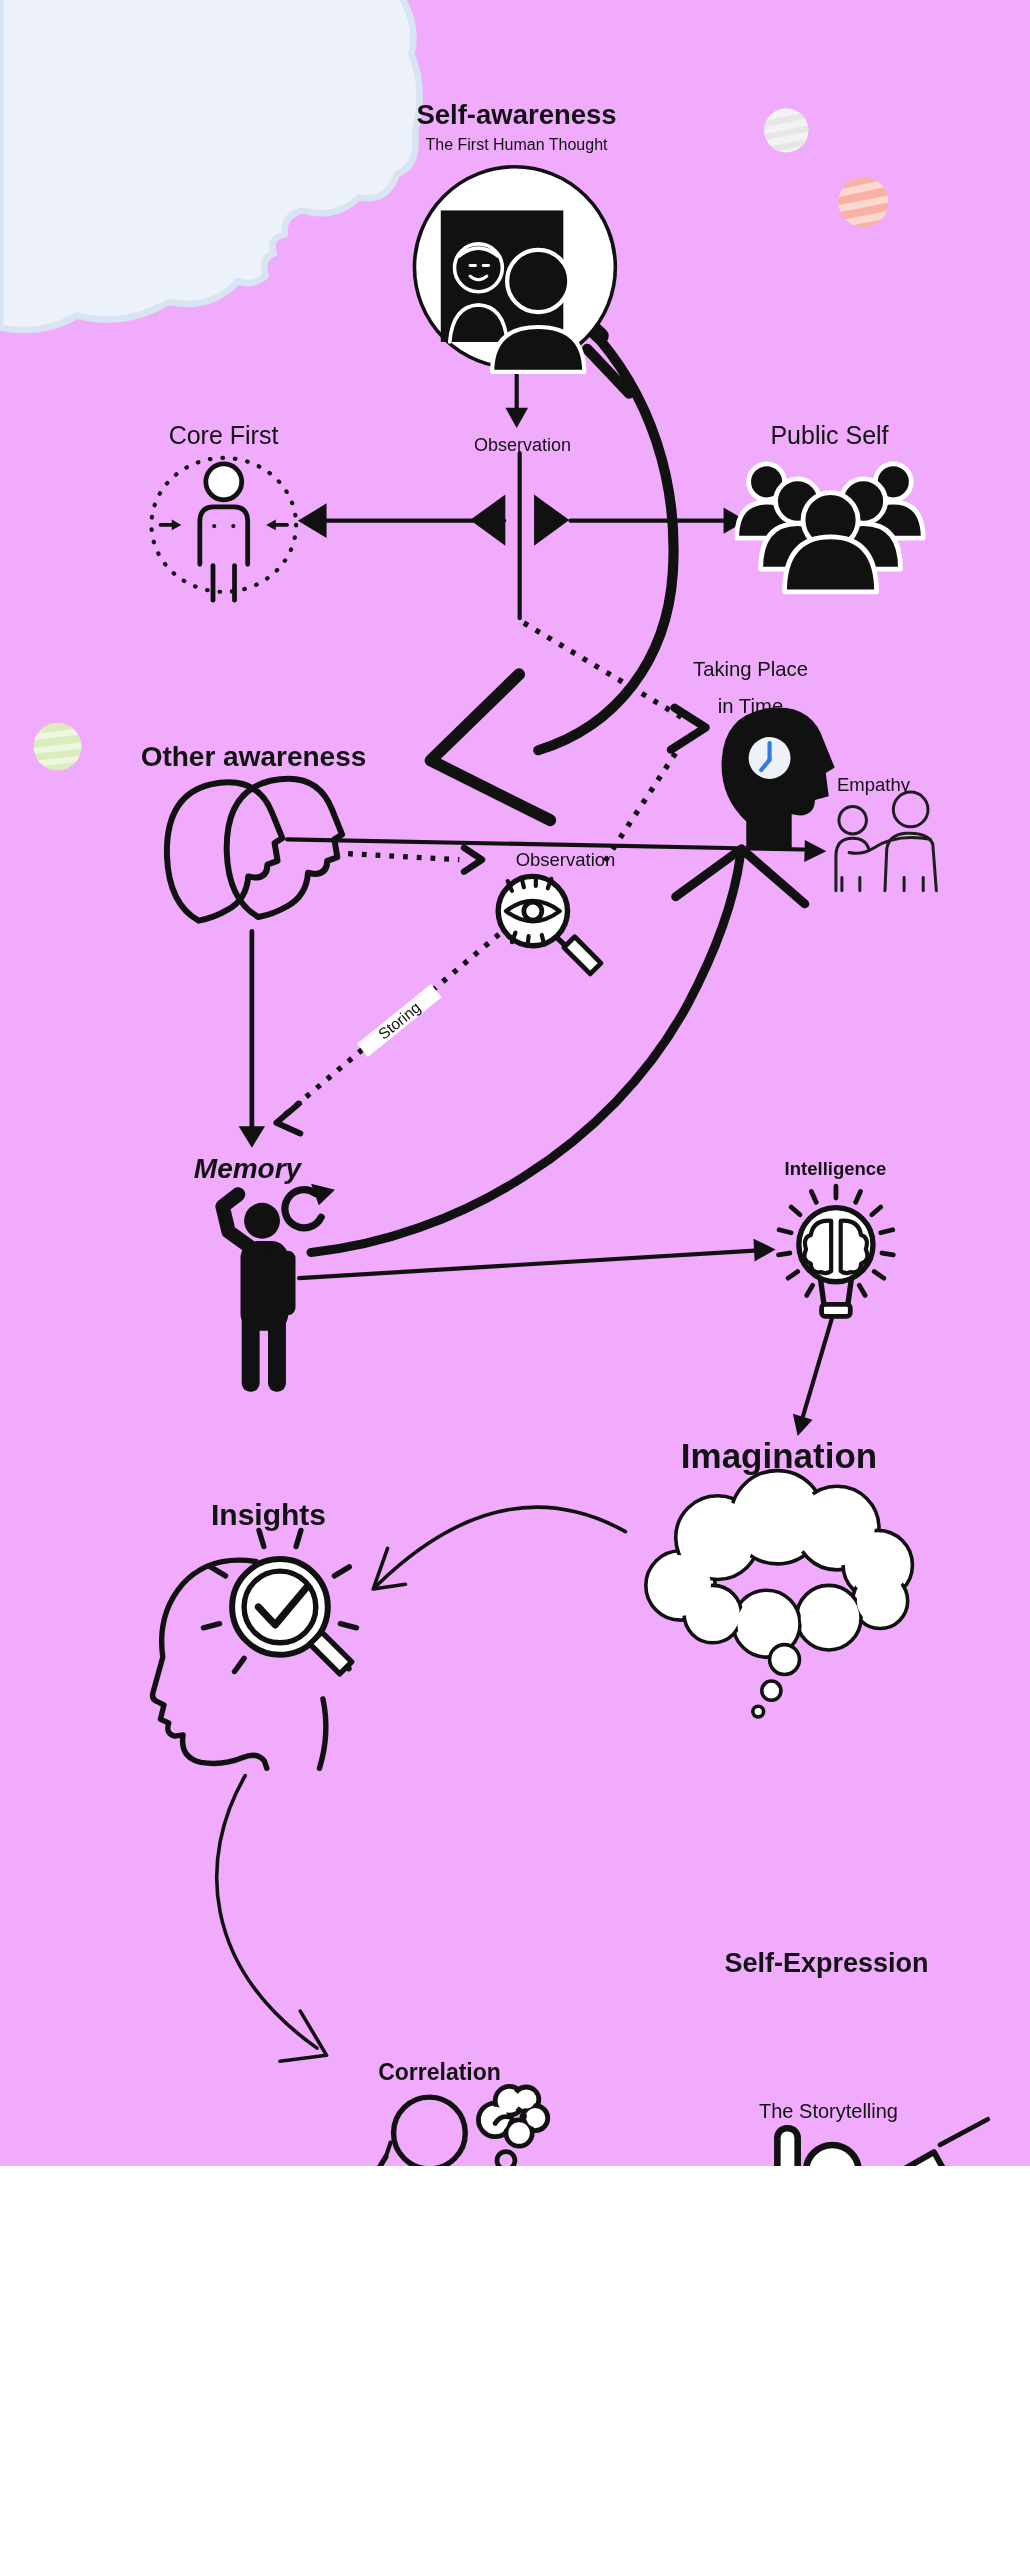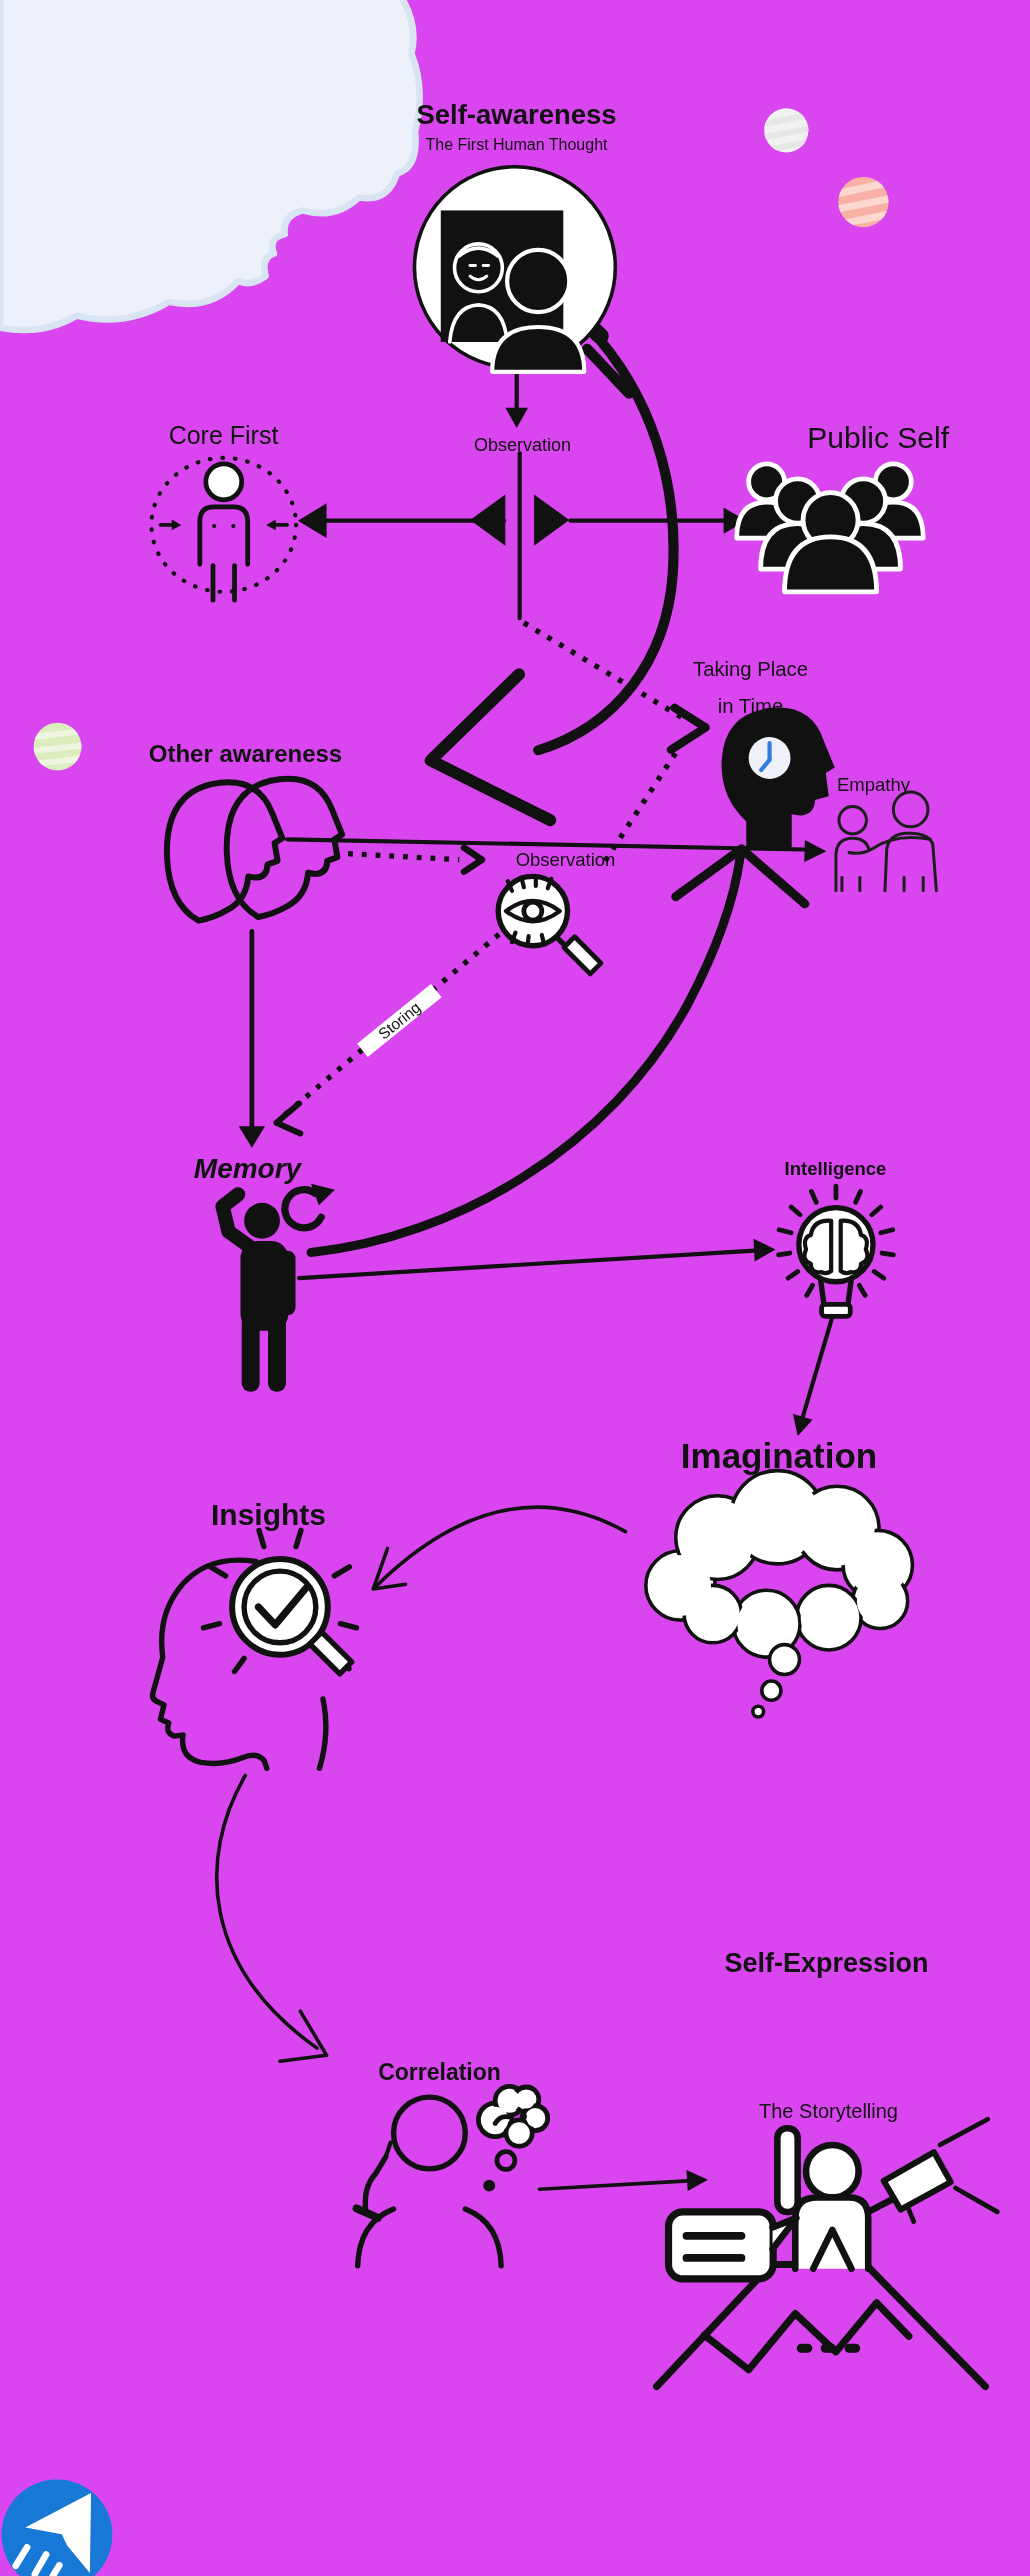--- a/index.html
+++ b/index.html
@@ -1,16 +1,16 @@
 <!DOCTYPE html>
 <html style="font-size:9.6px"><head>
 <meta charset="utf-8">
 <style>
   html,body{margin:0;padding:0;background:#ffffff;}
-  .page{position:relative;width:1031px;height:2576px;background:#d946ef;overflow:hidden;
+  .page{position:relative;width:1031px;height:2166px;background:#f0abfc;overflow:hidden;
         font-family:"Liberation Sans", sans-serif;}
   .canvas{position:absolute;left:0;top:0;}
   .lbl{position:absolute;text-align:center;color:#121212;line-height:1.12;white-space:pre-line;}
   .b{font-weight:bold;}
   .rot{transform:rotate(-39deg);background:#ffffff;padding:0 2.4px;}
 </style>
 </head>
 <body>
 
 <div class="page">
@@ -384,29 +384,29 @@
       <line x1="58" y1="4306" x2="77" y2="4273"></line>
       <line x1="88" y1="4309" x2="99" y2="4291"></line>
     </g>
   </g>
 </svg>
 
 <div class="lbl b" style="left:337px;top:100px;width:359px;font-size:27.5px;">Self-awareness</div>
 <div class="lbl" style="left:337px;top:136px;width:359px;font-size:16px;">The First Human Thought</div>
 
 <div class="lbl" style="left:104px;top:421px;width:239px;font-size:25px;">Core First</div>
-<div class="lbl" style="left:710px;top:421px;width:239px;font-size:30px;text-align:right;">Public Self</div>
+<div class="lbl" style="left:710px;top:421px;width:239px;font-size:25px;">Public Self</div>
 <div class="lbl" style="left:433px;top:435px;width:179px;font-size:18px;">Observation</div>
 
 <div class="lbl" style="left:631px;top:658px;width:239px;font-size:20.3px;">Taking Place</div>
 <div class="lbl" style="left:631px;top:695px;width:239px;font-size:20.3px;">in Time</div>
 
 <div class="lbl" style="left:784px;top:775px;width:179px;font-size:18.5px;">Empathy</div>
 
-<div class="lbl b" style="left:66px;top:741px;width:359px;font-size:24px;">Other awareness</div>
+<div class="lbl b" style="left:74px;top:741px;width:359px;font-size:28px;">Other awareness</div>
 
 <div class="lbl" style="left:476px;top:850px;width:179px;font-size:18.5px;">Observation</div>
 
 <div class="lbl rot" style="left:352px;top:1012px;width:90px;font-size:15.5px;">Storing</div>
 
 <div class="lbl b" style="left:128px;top:1153px;width:239px;font-size:28px;font-style:italic;">Memory</div>
 
 <div class="lbl b" style="left:716px;top:1159px;width:239px;font-size:18.5px;">Intelligence</div>
 
 <div class="lbl b" style="left:570px;top:1436px;width:418px;font-size:35px;">Imagination</div>

